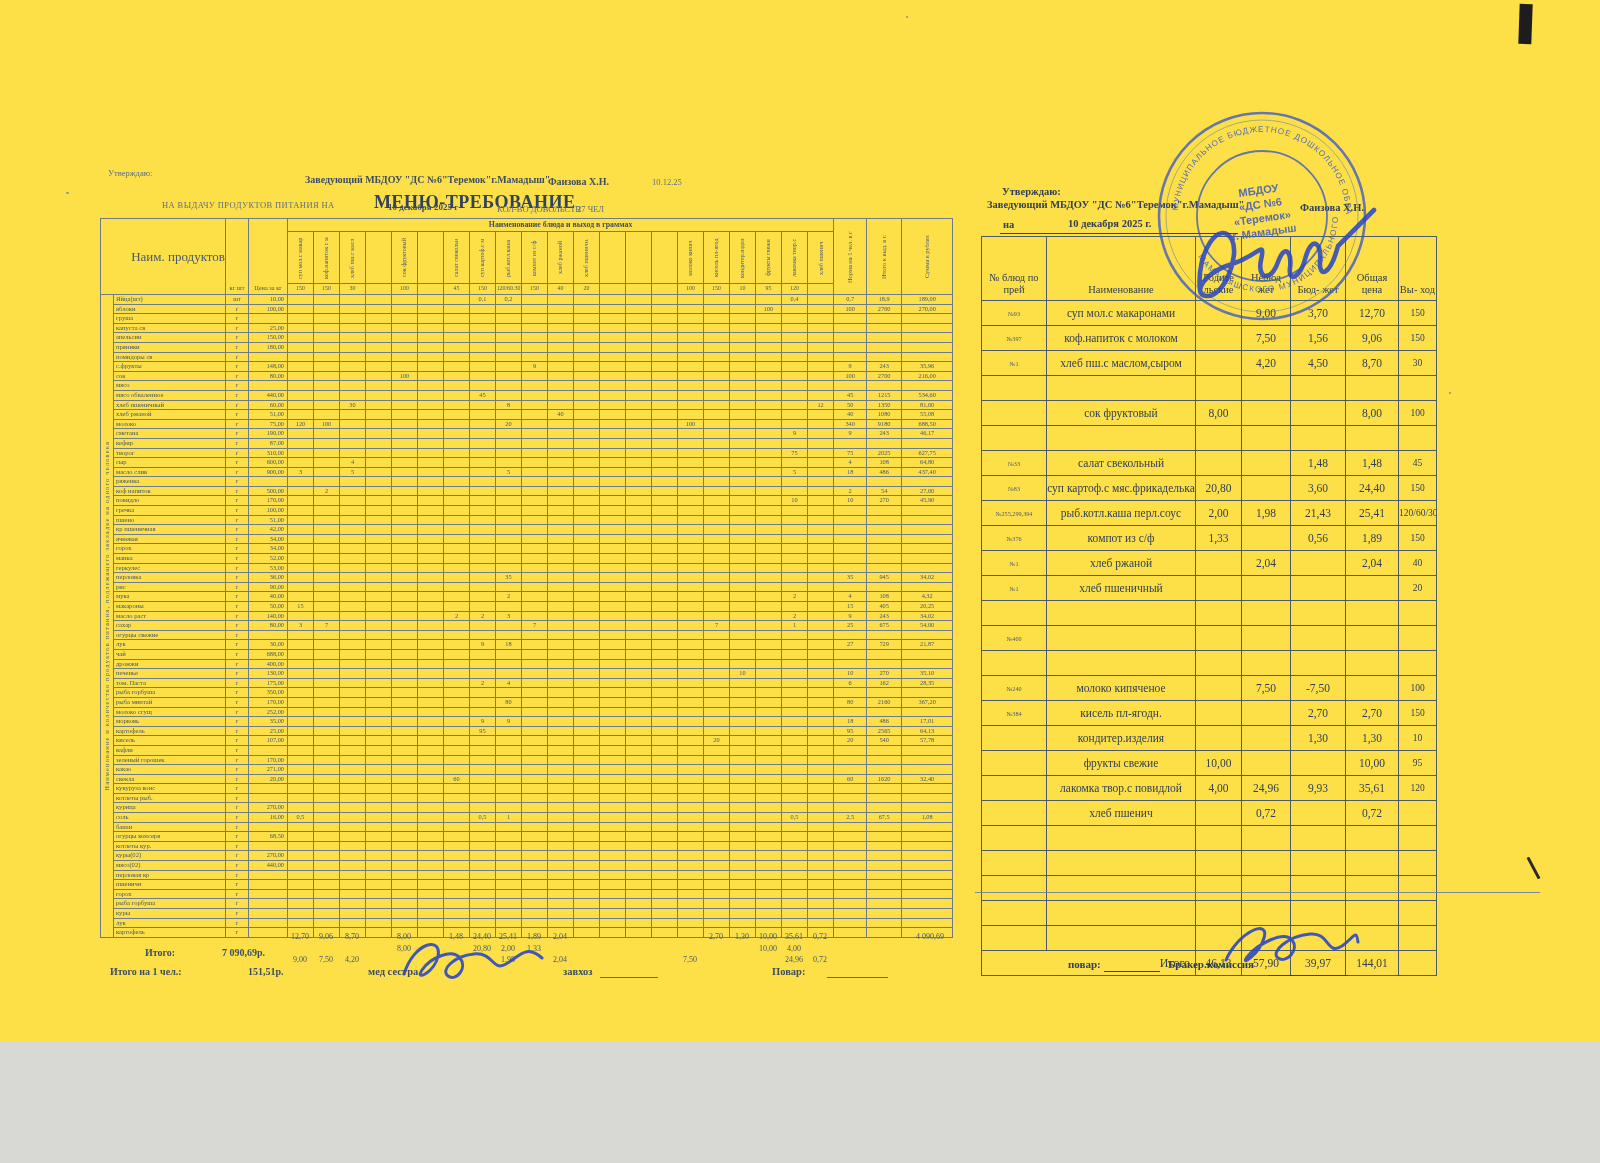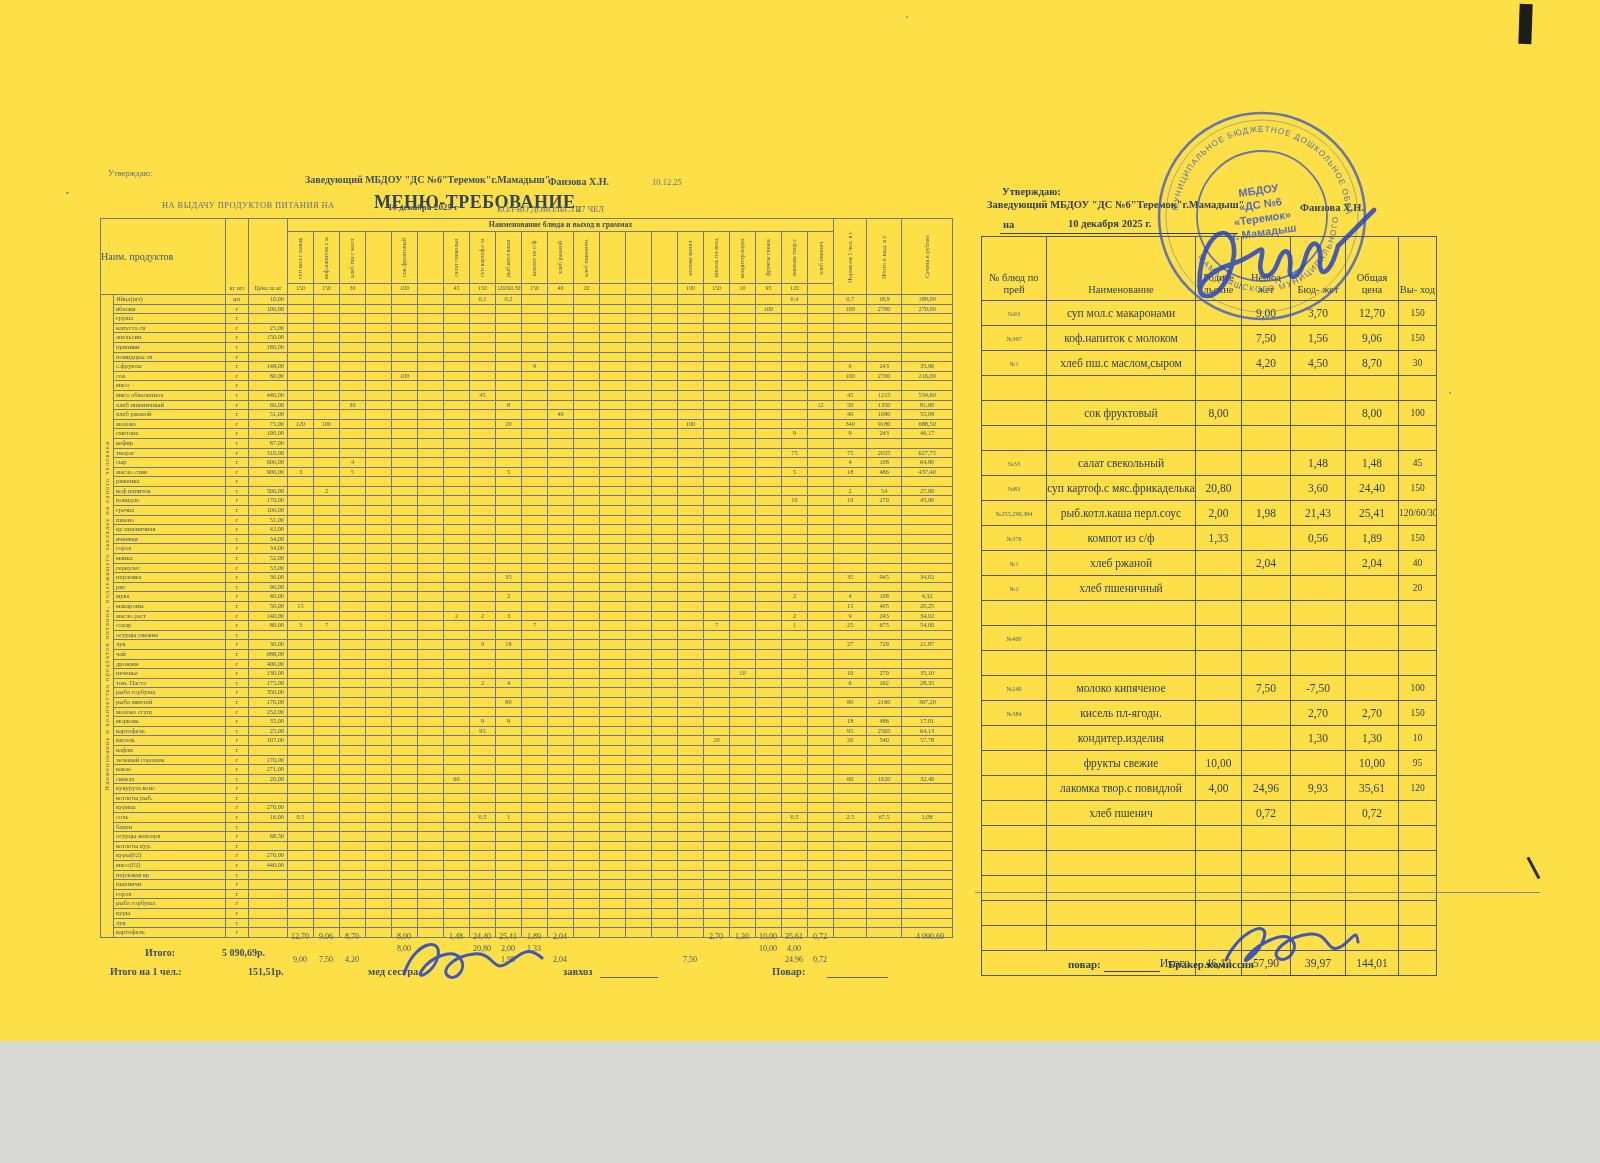--- a/index.html
+++ b/index.html
@@ -7,21 +7,21 @@
         font-family:"Liberation Serif",serif;color:#44556c;}
   .abs{position:absolute;white-space:nowrap;}
   .b{font-weight:bold;}
   .dim{color:#5d6e84;}
   
   table.menu{border-collapse:collapse;table-layout:fixed;background:transparent;}
   .menu th,.menu td{border:0.5px solid #717b88;padding:0;overflow:hidden;font-weight:normal;}
   
   .lt{font-size:6.3px;line-height:1;color:#46586e;}
   .lt thead .strip{height:12px;font-size:7.8px;font-weight:bold;text-align:center;color:#3d4e64;}
-  .lt .phead{font-size:10px;text-align:left;color:#46586e;}
+  .lt .phead{font-size:13px;text-align:right;color:#46586e;}
   .lt .uhead,.lt .prhead{font-size:6.3px;text-align:center;white-space:normal;vertical-align:bottom;padding-bottom:3px;}
   .lt .roth{vertical-align:bottom;}
   .rot{writing-mode:vertical-rl;transform:rotate(180deg);font-size:6.1px;line-height:1;
        margin:0 auto;white-space:nowrap;height:50px;overflow:hidden;color:#4a5c74;}
   .rot-tail{height:70px;font-size:6.4px;}
   .lt .grams{height:10px;font-size:5.9px;text-align:center;}
   .lt tbody td{height:8.6px;line-height:8.6px;text-align:center;}
   .lt tbody td.name{text-align:left;padding-left:2px;font-size:6.6px;}
   .lt tbody td.price{text-align:right;padding-right:3px;}
   .vband{writing-mode:vertical-rl;transform:rotate(180deg);font-size:6.4px;letter-spacing:1.2px;
@@ -2169,21 +2169,21 @@
       <span class="sumspan" style="left: 352px; top: 955px;">4,20</span>
       <span class="sumspan" style="left: 508px; top: 955px;">1,98</span>
       <span class="sumspan" style="left: 560px; top: 955px;">2,04</span>
       <span class="sumspan" style="left: 690px; top: 955px;">7,50</span>
       <span class="sumspan" style="left: 794px; top: 955px;">24,96</span>
       <span class="sumspan" style="left: 820px; top: 955px;">0,72</span>
       <span class="sumspan" style="left: 930px; top: 932px;">4 090,69</span>
     </div>
 
   <div class="abs b" style="left:145px;top:947px;font-size:10px;color:#3d4e64;">Итого:</div>
-  <div class="abs b" style="left:222px;top:947px;font-size:10px;color:#3d4e64;">5 090,69р.</div>
+  <div class="abs b" style="left:222px;top:947px;font-size:10px;color:#3d4e64;">7 090,69р.</div>
   <div class="abs b" style="left:110px;top:966px;font-size:10px;color:#3d4e64;">Итого на 1 чел.:</div>
   <div class="abs b" style="left:248px;top:966px;font-size:10px;color:#3d4e64;text-align:center;">151,51р.</div>
   <div class="abs b" style="left:368px;top:966px;font-size:10.5px;color:#3d4e64;">мед сестра</div>
   <div class="abs b" style="left:563px;top:966px;font-size:10.5px;color:#3d4e64;">завхоз</div>
   <div class="abs b" style="left:772px;top:966px;font-size:10.5px;color:#3d4e64;">Повар:</div>
   <div class="line" style="left:600px;top:977px;width:58px;"></div>
   <div class="line" style="left:827px;top:977px;width:61px;"></div>
 
   <svg class="abs" style="left:398px;top:930px;" width="150" height="62" viewBox="0 0 150 62">
     <path d="M6,44 C16,12 44,6 40,26 C37,42 16,52 24,40 C32,28 54,18 62,28 C70,38 58,52 50,46 C42,40 56,26 76,24 C96,22 94,42 108,34 C122,26 128,14 144,28" fill="none" stroke="#2b48c4" stroke-width="3" stroke-linecap="round" opacity="0.9"></path>

